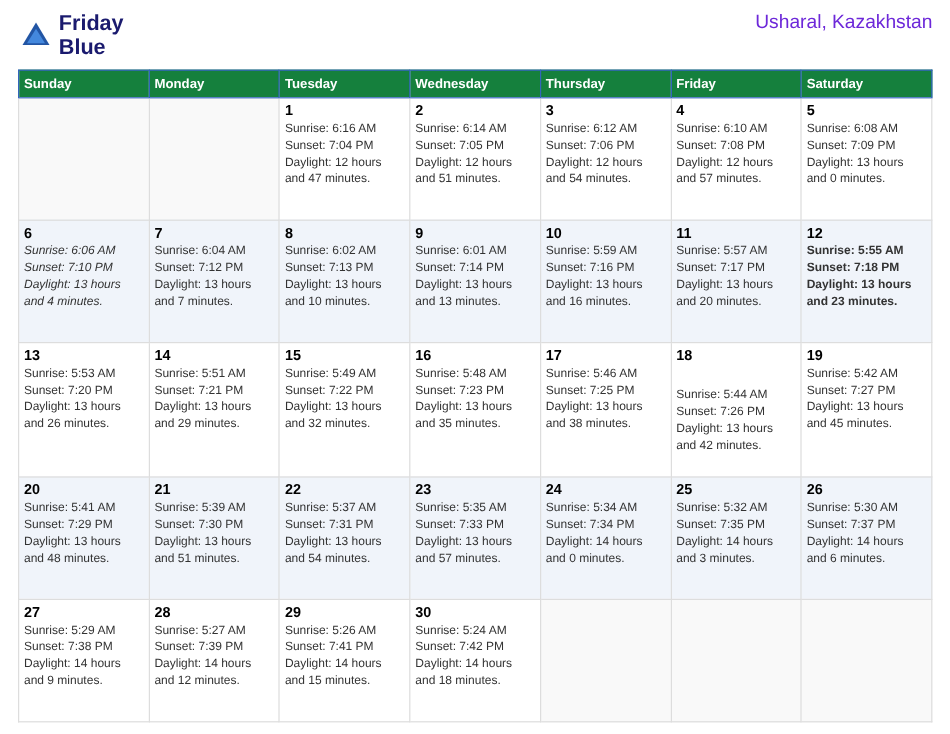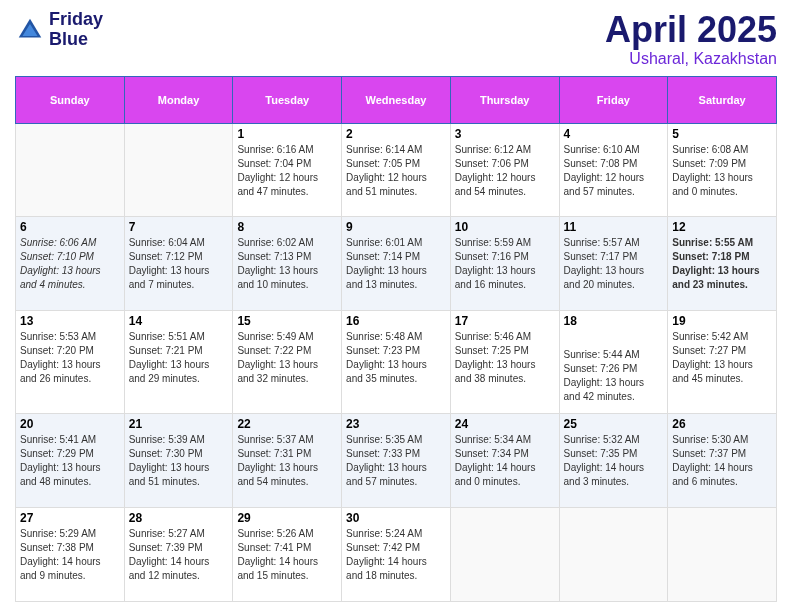--- a/index.html
+++ b/index.html
@@ -52,26 +52,26 @@
       color: #6d28d9;
     }
     .calendar {
       flex: 1;
       border: 1px solid #ccc;
       border-collapse: collapse;
       width: 100%;
       table-layout: fixed;
     }
     .calendar th {
-      background-color: #d946ef;
+      background-color: #15803d;
       color: #fff;
       font-size: 11px;
       font-weight: bold;
-      padding: 17px 4px;
-      text-align: center;
+      padding: 5px 4px;
+      text-align: left;
       border: 1px solid #3366bb;
     }
     .calendar td {
       border: 1px solid #ddd;
       vertical-align: top;
       padding: 3px 4px;
       font-size: 9px;
       color: #333;
       height: 88px;
       width: 14.28%;
@@ -110,21 +110,20 @@
       <svg class="logo-icon" viewBox="0 0 40 40">
         <polygon points="20,5 35,30 5,30" fill="#2255a4"></polygon>
         <polygon points="20,12 30,28 10,28" fill="#4488dd"></polygon>
       </svg>
       <div class="logo-text">
         <div>Friday</div>
         <div>Blue</div>
       </div>
     </div>
     <div class="title-block">
-      <div class="month-title">April 2025</div>
       <div class="location">Usharal, Kazakhstan</div>
     </div>
   </div>
 
   <table class="calendar">
     <thead>
       <tr>
       <th>Sunday</th>
           <th>Monday</th>
           <th>Tuesday</th>

